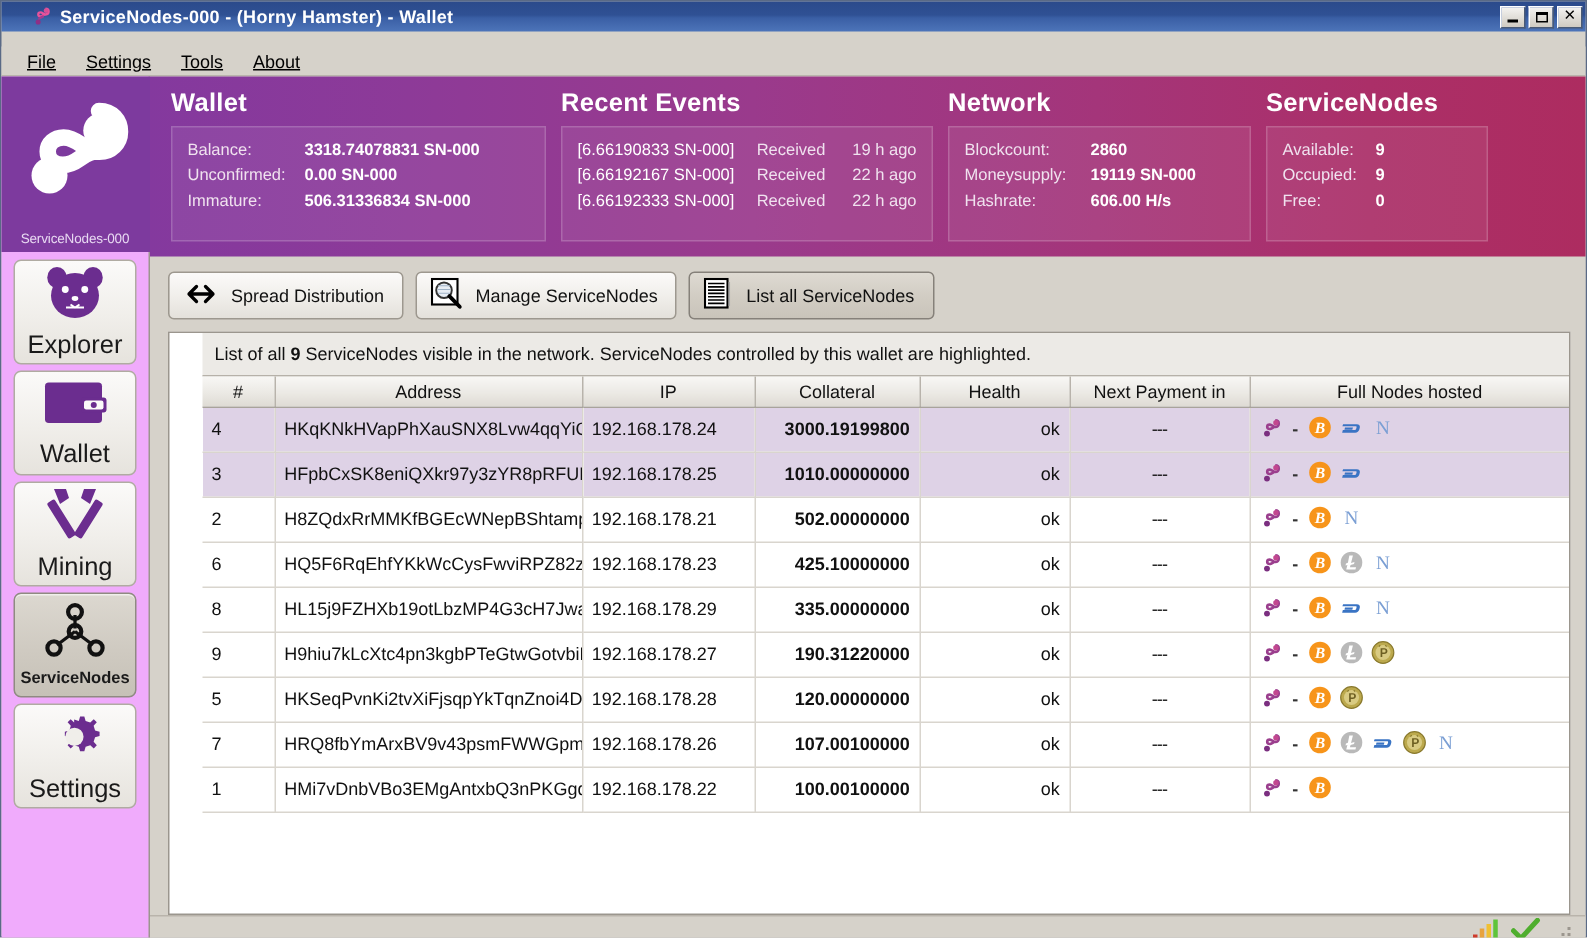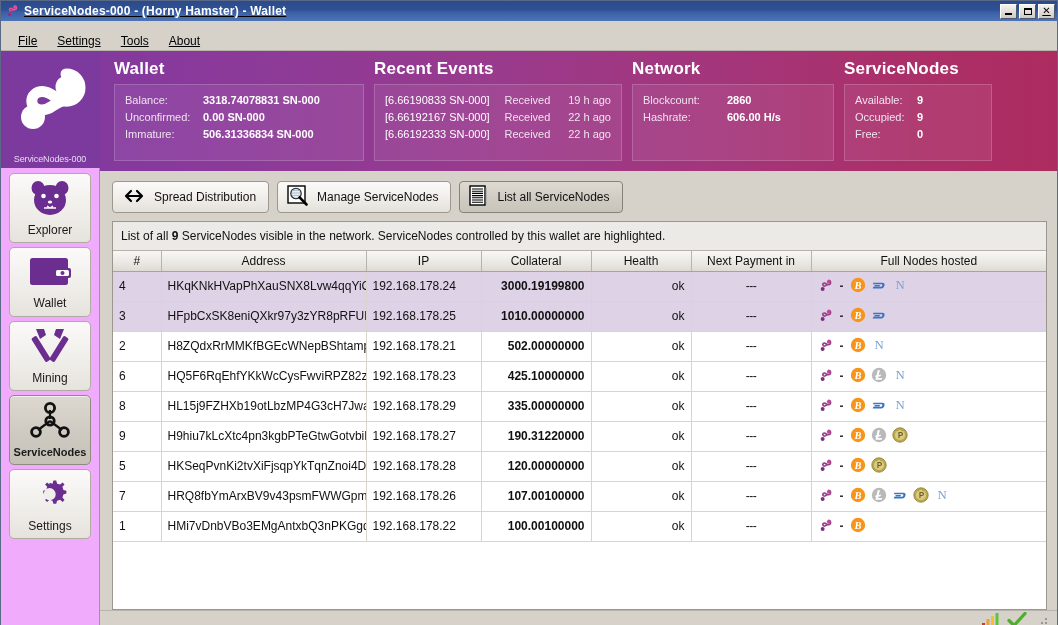--- a/index.html
+++ b/index.html
@@ -19,22 +19,21 @@
     background: #d6d2ca;
     border: 1px solid #5a6a86;
   }
 
   
   .titlebar {
     position: relative;
     height: 20px;
     background: linear-gradient(to bottom, #2b4a8b 0%, #2f5194 45%, #3a5fa5 55%, #4d74b9 100%);
     display: flex; align-items: center;
-    padding: 0 2px 0 4px;
-    text-decoration: underline;
+    padding: 0 2px 0 20px;
   }
   .tb-icon { width: 14px; height: 14px; margin-right: 5px; flex: 0 0 auto; }
   .tb-title {
     color: #fff; font-weight: bold; font-size: 12px;
     letter-spacing: .2px; flex: 1 1 auto; white-space: nowrap;
   }
   .tb-buttons { display: flex; gap: 2px; align-items: center; }
   .tb-btn {
     width: 17px; height: 15px;
     background: linear-gradient(to bottom, #f4f3f1, #cfcac1);
@@ -92,21 +91,21 @@
     background: linear-gradient(to bottom, #fbfaf9 0%, #f0eeea 55%, #e6e3dd 100%);
     display: flex; flex-direction: column;
     align-items: center; justify-content: center;
     gap: 3px; cursor: default;
   }
   .navbtn.active {
     background: linear-gradient(to bottom, #dcd8d0 0%, #cfcac1 55%, #c6c1b7 100%);
     border-color: #8f8a82;
     box-shadow: inset 0 1px 0 rgba(255,255,255,.6);
   }
-  .navbtn .nav-label { font-size: 12px; color: #1a1a1a; }
+  .navbtn .nav-label { font-size: 17px; color: #1a1a1a; }
   .navbtn.active .nav-label { font-weight: bold; font-size: 11px; }
 
   
   .main { flex: 1 1 auto; display: flex; flex-direction: column; background: #d6d2ca; }
 
   
   .header-panels {
     height: 120px;
     background: linear-gradient(to right, #84399e 0%, #8d3a98 18%, #9a3a8c 42%, #a4357a 66%, #ab2f68 85%, #ad2c60 100%);
     display: flex; padding: 8px 10px 10px 14px; gap: 10px;
@@ -152,20 +151,21 @@
   }
 
   
   .panel {
     margin: 0 10px 0 12px;
     border: 1px solid #9b968e;
     background: #ffffff;
     flex: 1 1 auto;
     display: flex; flex-direction: column;
     overflow: hidden;
+    padding-left: 22px;
   }
   .info-strip {
     background: #eceae6; padding: 7px 10px 7px 8px;
     font-size: 12px; color: #111;
     border-bottom: 1px solid #b6b1a9;
   }
   .info-strip b { font-weight: bold; }
 
   
   table.grid { border-collapse: collapse; width: 100%; table-layout: fixed; }
@@ -365,20 +365,24 @@
             </div>
           </div>
         </div>
 
         <div class="hpanel p-network">
           <div class="hpanel-title">Network</div>
           <div class="hpanel-box">
             <div class="hrow">
               <span class="hlabel">Blockcount:</span>
               <span class="hvalue">2860</span>
+            </div>
+            <div class="hrow">
+              <span class="hlabel">Moneysupply:</span>
+              <span class="hvalue">19119 SN-000</span>
             </div>
             <div class="hrow">
               <span class="hlabel">Hashrate:</span>
               <span class="hvalue">606.00 H/s</span>
             </div>
           </div>
         </div>
 
         <div class="hpanel p-nodes">
           <div class="hpanel-title">ServiceNodes</div>

